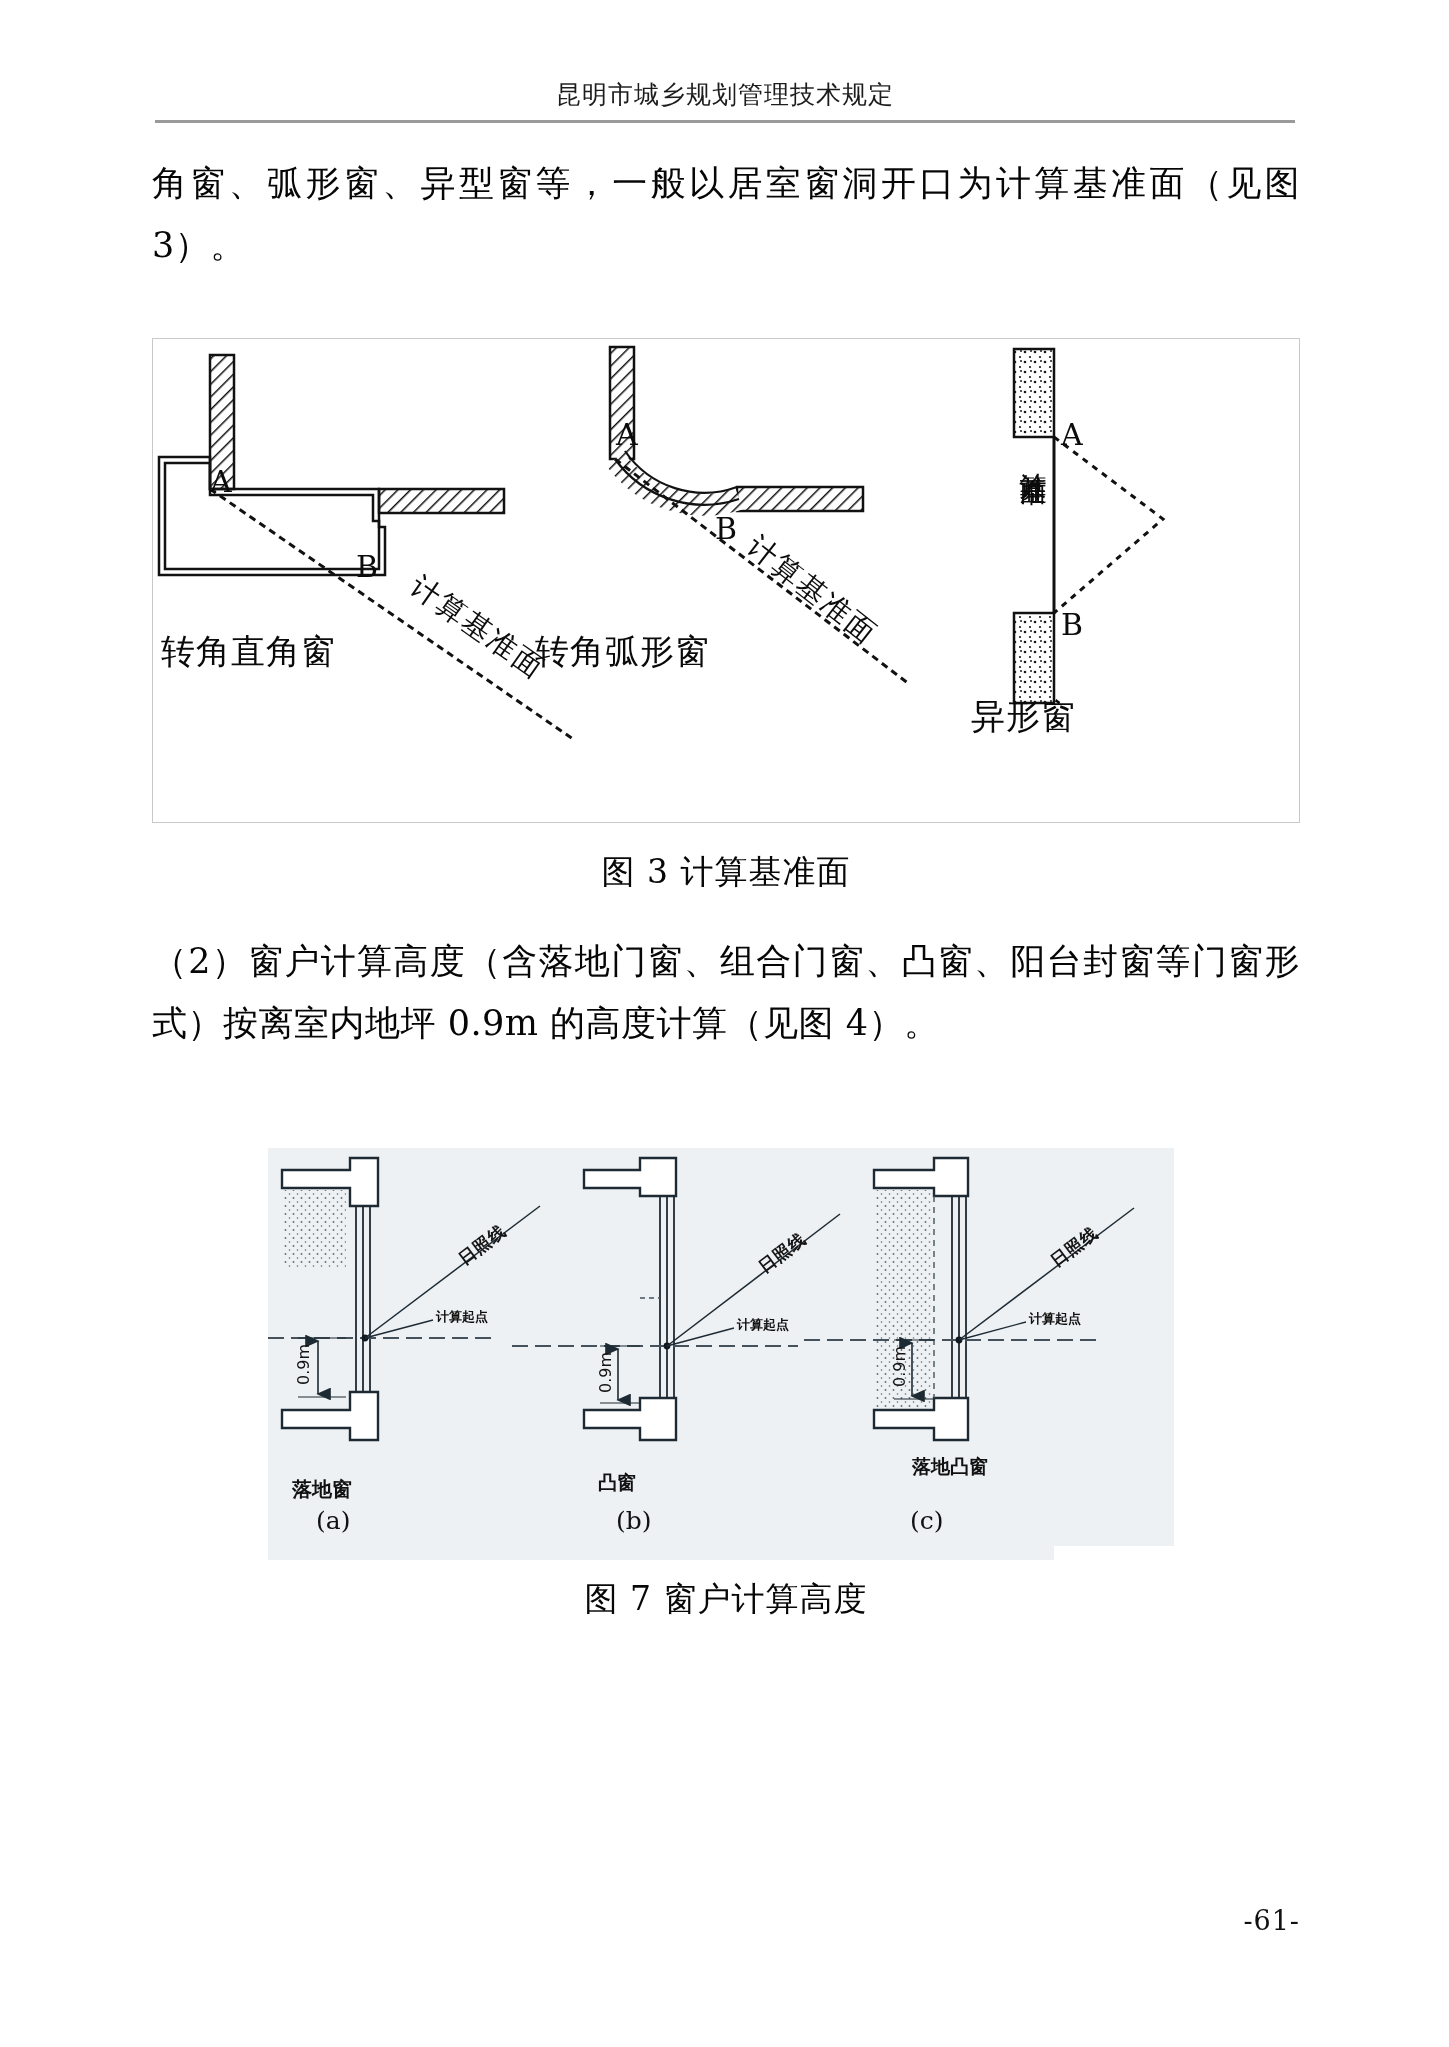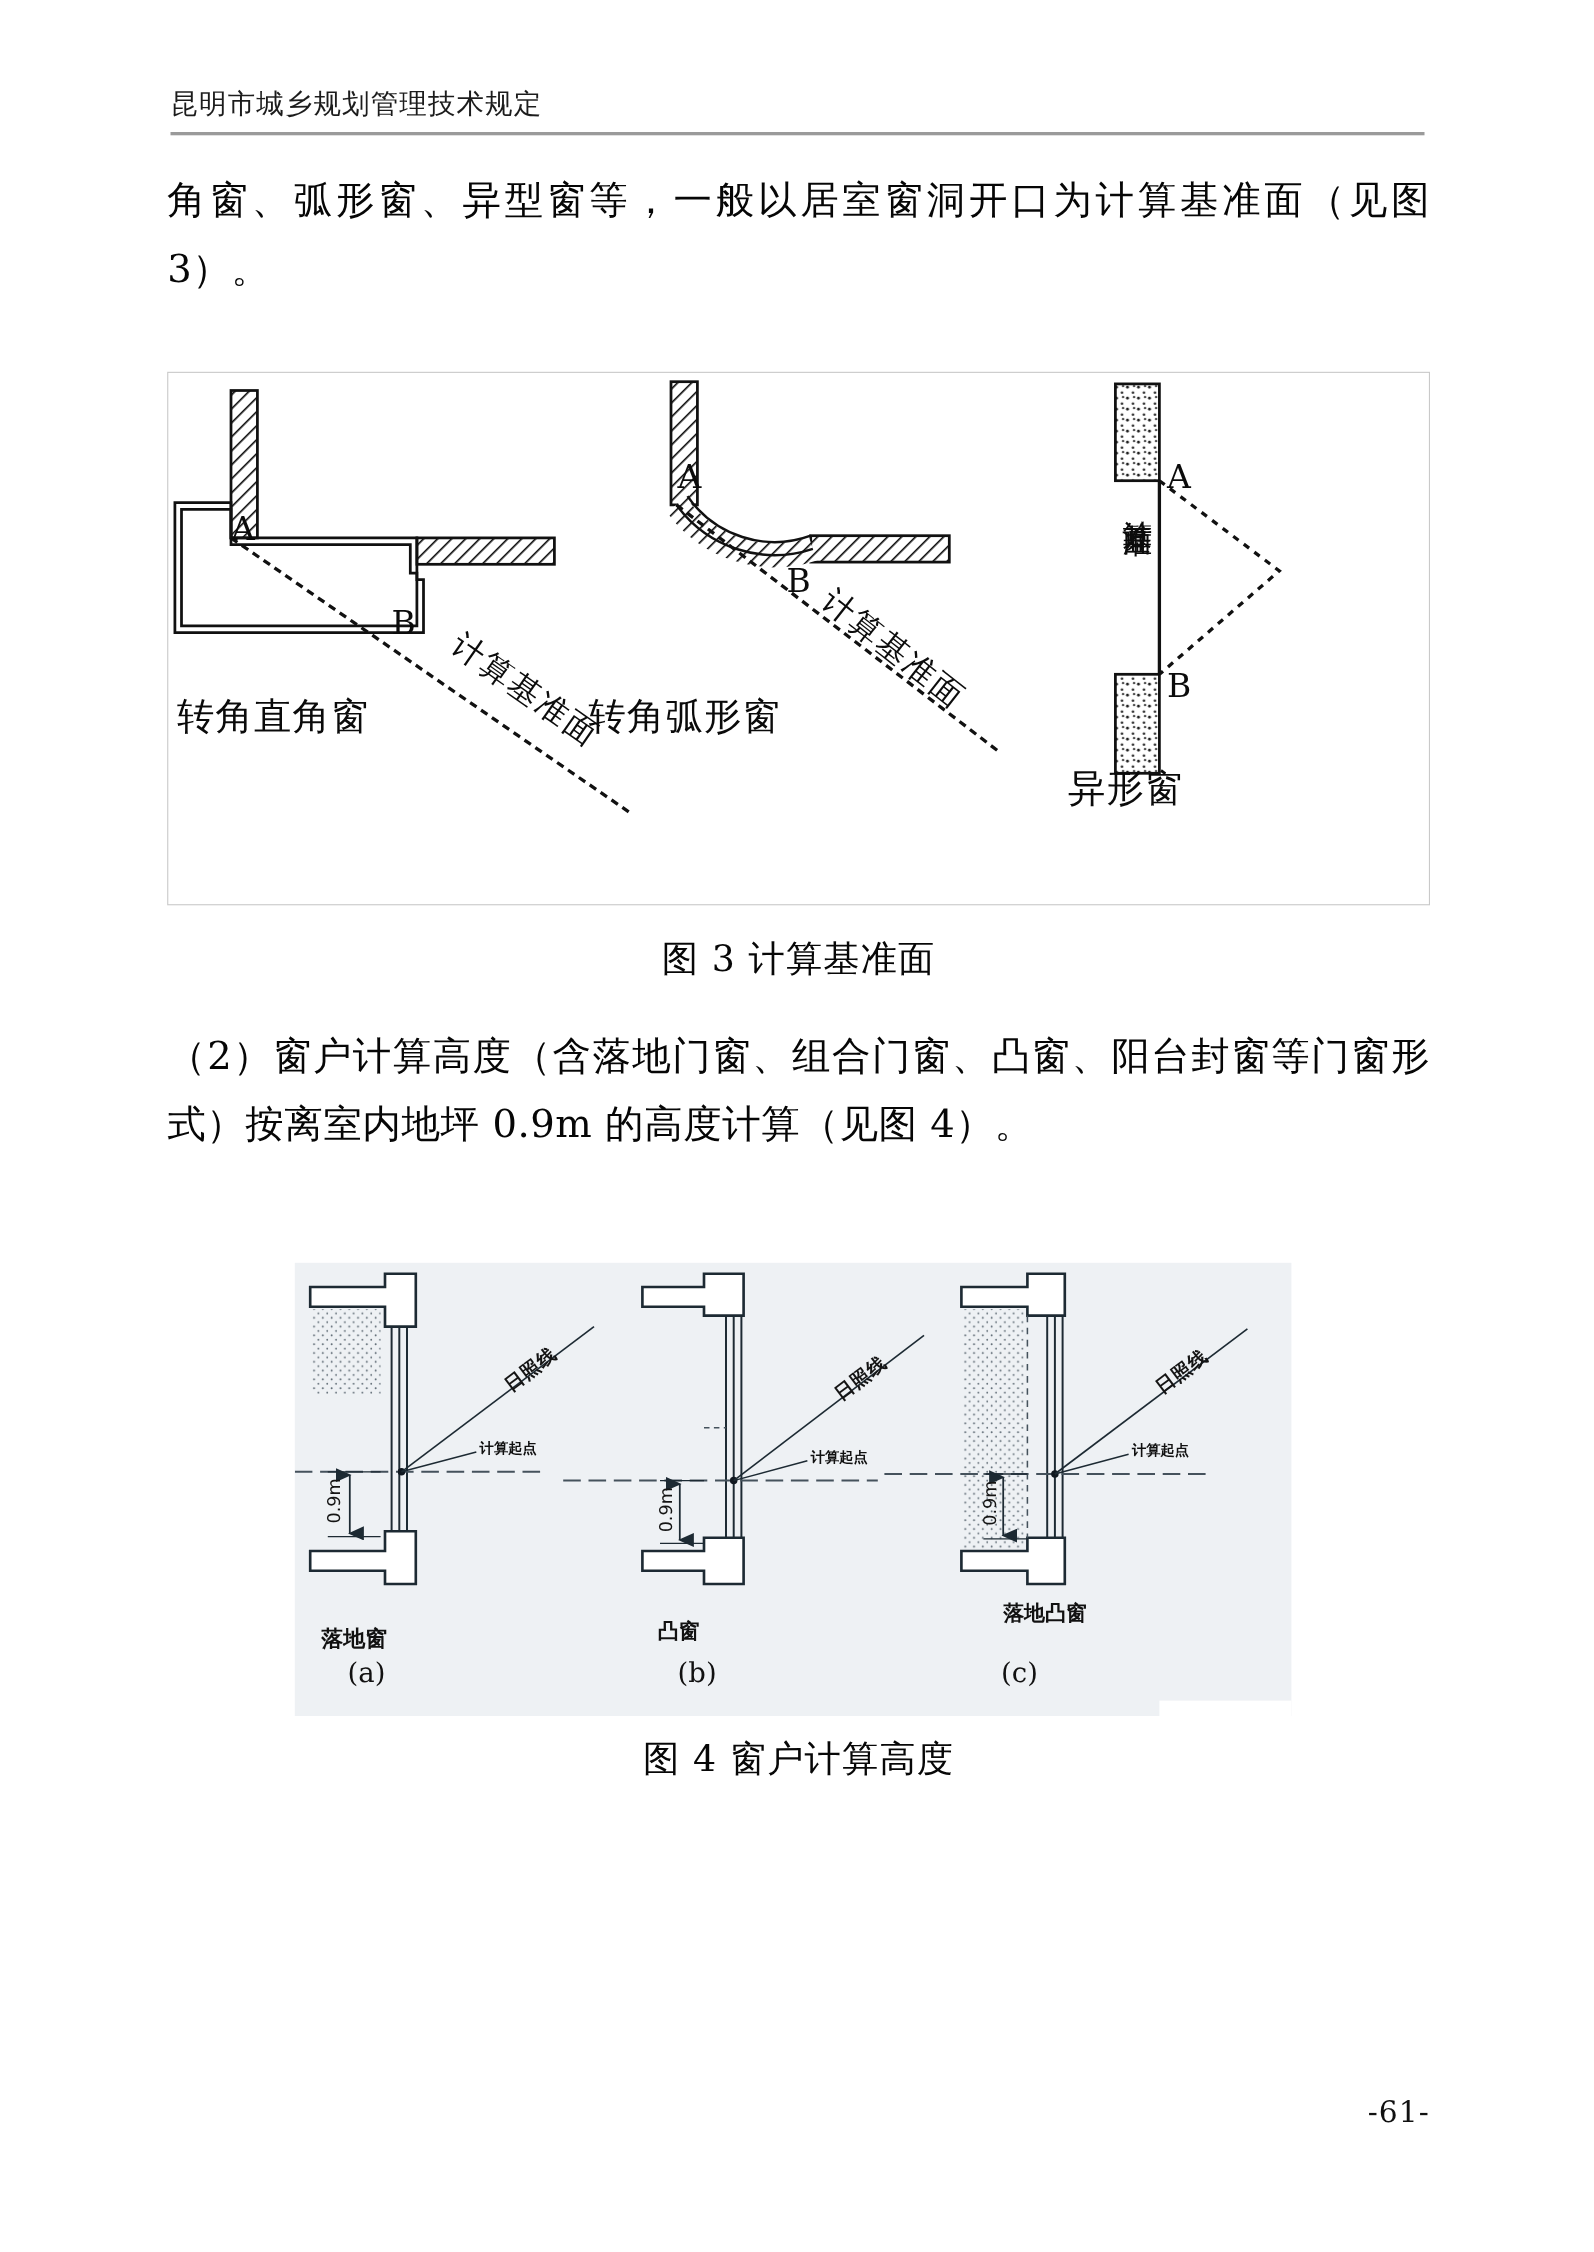--- a/index.html
+++ b/index.html
@@ -20,21 +20,21 @@
     background: #ffffff;
     overflow: hidden;
   }
 
   
   .header {
     position: absolute;
     left: 155px;
     top: 78px;
     width: 1140px;
-    text-align: left;
+    text-align: center;
     font-size: 25px;
     letter-spacing: 1px;
     color: #1c1c1c;
     font-family: "DejaVu Serif", "Liberation Serif", serif;
   }
   .header-rule {
     position: absolute;
     left: 155px;
     top: 120px;
     width: 1140px;
@@ -376,18 +376,18 @@
     <div class="sub-caption-sm" style="left:330px; top:322px; font-size:19px;">凸窗</div>
     <div class="sub-caption-sm" style="left:616px; top:306px; font-size:19px;margin-left:28px;">落地凸窗</div>
 
     <div class="panel-letter" style="left:48px; top:358px;">(a)</div>
     <div class="panel-letter" style="left:348px; top:358px;">(b)</div>
     <div class="panel-letter" style="left:642px; top:358px;">(c)</div>
 
     <div class="white-notch"></div>
   </div>
 
-  <div class="fig-caption" id="fig4-caption">图 4  窗户计算高度</div>
+  <div class="fig-caption" id="fig4-caption">图 7  窗户计算高度</div>
 
 
   <div class="page-number">-61-</div>
 
 </div>
 
 </body></html>

